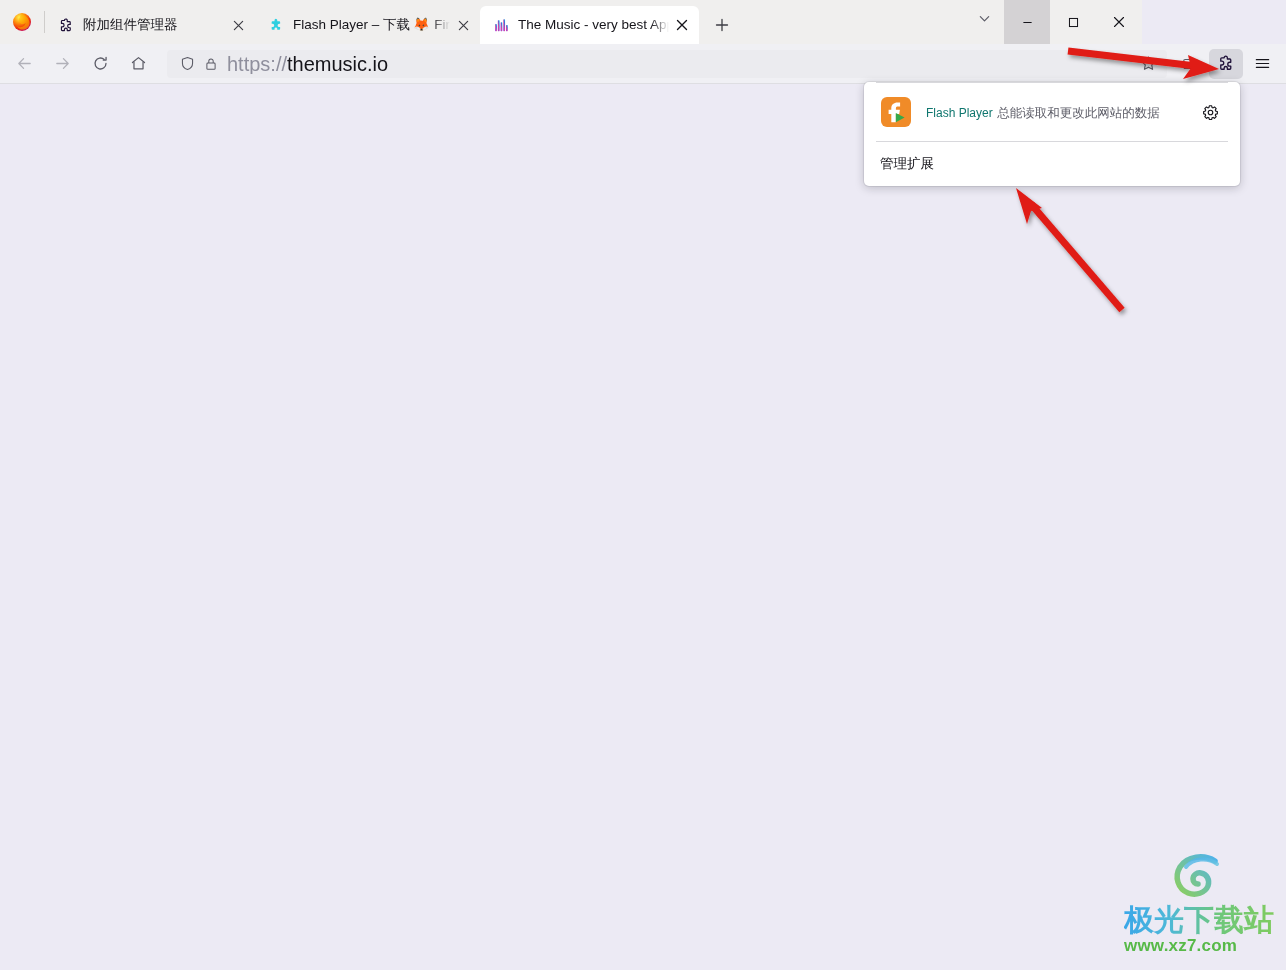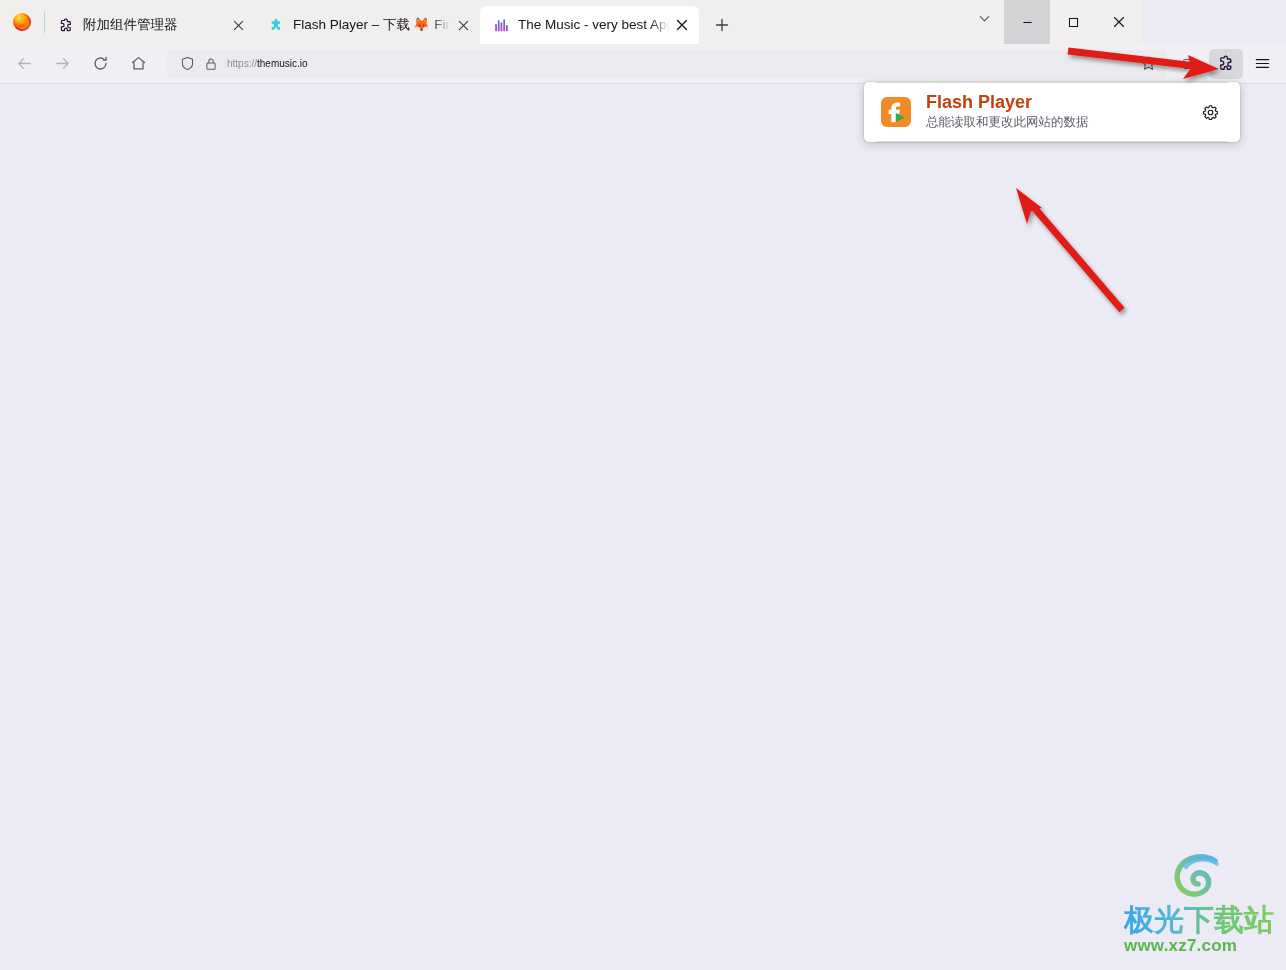--- a/index.html
+++ b/index.html
@@ -153,21 +153,21 @@
     flex: 1 1 auto;
     padding: 0 4px 0 10px;
   }
   .url-icon {
     width: 20px; height: 20px;
     display: flex; align-items: center; justify-content: center;
     flex: 0 0 20px;
   }
   .url-icon.lock { margin-left: 4px; margin-right: 6px; }
   .url-text {
-    font-size: 10px;
+    font-size: 20px;
     color: #15141a;
     flex: 1 1 auto;
     line-height: 20px;
     white-space: nowrap;
     overflow: hidden;
   }
   .url-scheme { color: #8f8f9d; }
   .star-btn {
     width: 30px; height: 26px;
     display: flex; align-items: center; justify-content: center;
@@ -235,25 +235,24 @@
 
   .ext-icon {
     width: 32px; height: 32px;
     flex: 0 0 32px;
     margin-right: 14px;
     display: flex; align-items: center; justify-content: center;
   }
 
   .ext-texts { flex: 1 1 auto; min-width: 0; }
   .ext-name {
-    font-size: 18px;
-    color: #c2410c;
+    font-size: 12px;
+    color: #0f766e;
     line-height: 18px;
     white-space: nowrap;
-    font-weight: bold;
   }
   .ext-desc {
     font-size: 12.5px;
     color: #5b5b66;
     line-height: 17px;
     white-space: nowrap;
     margin-top: 17px;
   }
 
   .ext-gear {
@@ -514,20 +513,21 @@
       </span>
       <span class="ext-gear">
         <svg width="17" height="17" viewBox="0 0 18 18" fill="none" stroke="#15141a" stroke-width="1.2" stroke-linejoin="round">
           <path d="M9 1.9 l1.25 .0 .35 1.72 1.2 .5 1.45-.98 1.77 1.77 -.98 1.45 .5 1.2 1.72 .35 0 2.5 -1.72 .35 -.5 1.2 .98 1.45 -1.77 1.77 -1.45-.98 -1.2 .5 -.35 1.72 -2.5 0 -.35-1.72 -1.2-.5 -1.45 .98 -1.77-1.77 .98-1.45 -.5-1.2 -1.72-.35 0-2.5 1.72-.35 .5-1.2 -.98-1.45 1.77-1.77 1.45 .98 1.2-.5 .35-1.72 z"></path>
           <circle cx="9" cy="9" r="2.4"></circle>
         </svg>
       </span>
     </div>
 
     <div class="ext-divider"></div>
+    <div class="ext-manage">管理扩展</div>
   </div>
 
   <svg class="arrows" viewBox="0 0 1286 970">
     <defs>
       <filter id="arrshadow" x="-50%" y="-50%" width="200%" height="200%">
         <feDropShadow dx="2" dy="3" stdDeviation="2.2" flood-color="#000000" flood-opacity="0.38"></feDropShadow>
       </filter>
     </defs>
 
     <g filter="url(#arrshadow)">

